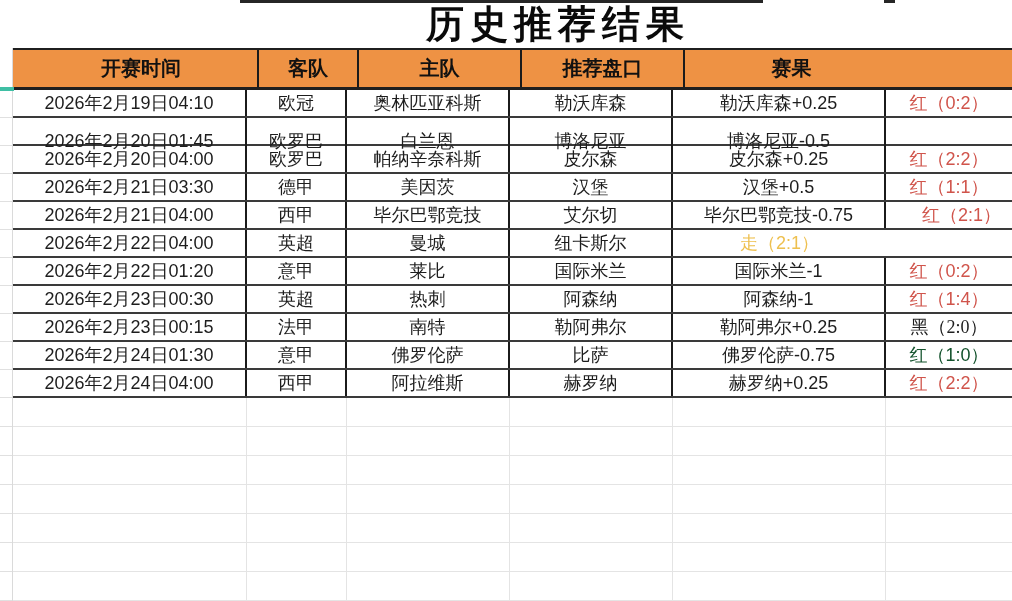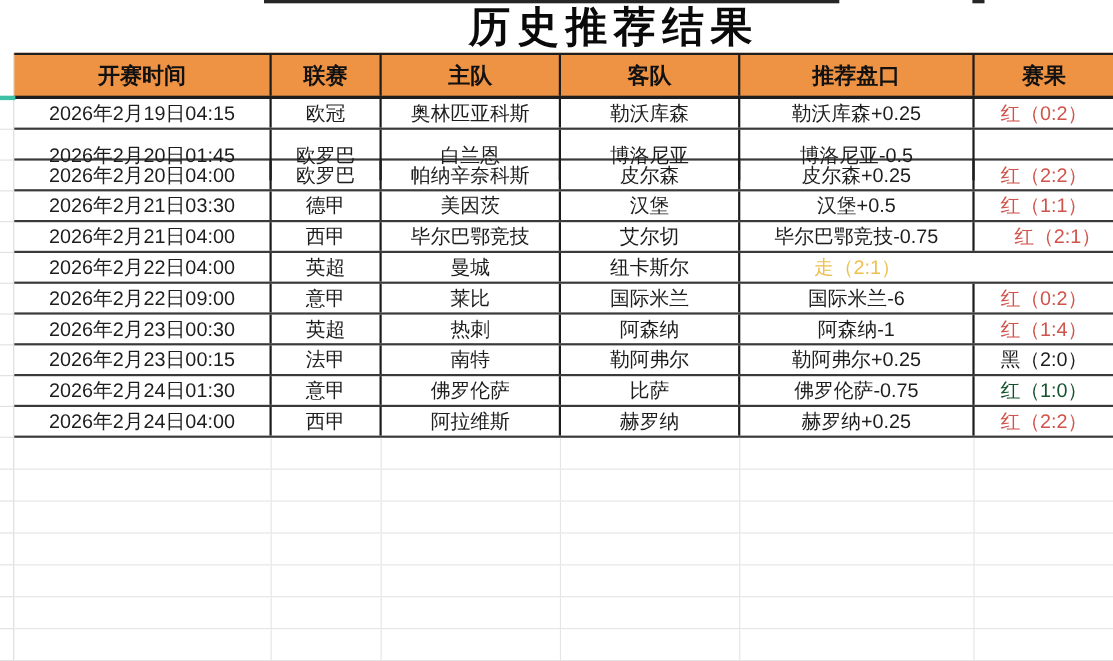--- a/index.html
+++ b/index.html
@@ -99,31 +99,30 @@
         <div class="gutter-seg" style="height: 28px;"></div>
         <div class="gutter-seg" style="height: 29px;"></div>
         <div class="gutter-seg" style="height: 29px;"></div>
         <div class="gutter-seg" style="height: 29px;"></div>
         <div class="gutter-seg" style="height: 29px;"></div>
         <div class="gutter-seg" style="height: 29px;"></div>
         <div class="gutter-seg" style="height: 29px;"></div>
         <div class="gutter-seg" style="height: 29px;"></div>
       </div>
     <div class="grid-area">
-      <div class="row header-row" id="headerRow" style="background: rgb(238, 146, 68);">
+      <div class="row header-row" id="headerRow" style="background: rgb(238, 146, 68); padding-left: 12px;">
           <div class="cell">开赛时间</div>
-          <div class="cell">联赛</div>
+          <div class="cell">客队</div>
           <div class="cell">主队</div>
-          <div class="cell">客队</div>
           <div class="cell">推荐盘口</div>
           <div class="cell">赛果</div>
         </div>
       <div id="bodyRows">
           <div class="row drow">
-            <div class="cell">2026年2月19日04:15</div>
+            <div class="cell">2026年2月19日04:10</div>
             <div class="cell">欧冠</div>
             <div class="cell">奥林匹亚科斯</div>
             <div class="cell">勒沃库森</div>
             <div class="cell">勒沃库森+0.25</div>
             <div class="cell" style="color: rgb(208, 84, 75);">红（0:2）</div>
           </div>
           <div class="row drow">
             <div class="cell">2026年2月20日01:45</div>
             <div class="cell">欧罗巴</div>
             <div class="cell">白兰恩</div>
@@ -156,42 +155,42 @@
             <div class="cell" style="color: rgb(208, 84, 75); margin-left: 25px;">红（2:1）</div>
           </div>
           <div class="row drow">
             <div class="cell">2026年2月22日04:00</div>
             <div class="cell">英超</div>
             <div class="cell">曼城</div>
             <div class="cell">纽卡斯尔</div>
             <div class="cell" style="color: rgb(238, 192, 79);">走（2:1）</div>
           </div>
           <div class="row drow">
-            <div class="cell">2026年2月22日09:00</div>
+            <div class="cell">2026年2月22日01:20</div>
             <div class="cell">意甲</div>
             <div class="cell">莱比</div>
             <div class="cell">国际米兰</div>
-            <div class="cell">国际米兰-6</div>
+            <div class="cell">国际米兰-1</div>
             <div class="cell" style="color: rgb(208, 84, 75);">红（0:2）</div>
           </div>
           <div class="row drow">
             <div class="cell">2026年2月23日00:30</div>
             <div class="cell">英超</div>
             <div class="cell">热刺</div>
             <div class="cell">阿森纳</div>
             <div class="cell">阿森纳-1</div>
             <div class="cell" style="color: rgb(208, 84, 75);">红（1:4）</div>
           </div>
           <div class="row drow">
             <div class="cell">2026年2月23日00:15</div>
             <div class="cell">法甲</div>
             <div class="cell">南特</div>
             <div class="cell">勒阿弗尔</div>
             <div class="cell">勒阿弗尔+0.25</div>
-            <div class="cell" style="color: rgb(31, 31, 31);">黑（2:0）</div>
+            <div class="cell" style="color: rgb(31, 31, 31); font-family: Liberation Serif, serif;">黑（2:0）</div>
           </div>
           <div class="row drow">
             <div class="cell">2026年2月24日01:30</div>
             <div class="cell">意甲</div>
             <div class="cell">佛罗伦萨</div>
             <div class="cell">比萨</div>
             <div class="cell">佛罗伦萨-0.75</div>
             <div class="cell" style="color: #14532d;">红（1:0）</div>
           </div>
           <div class="row drow">

